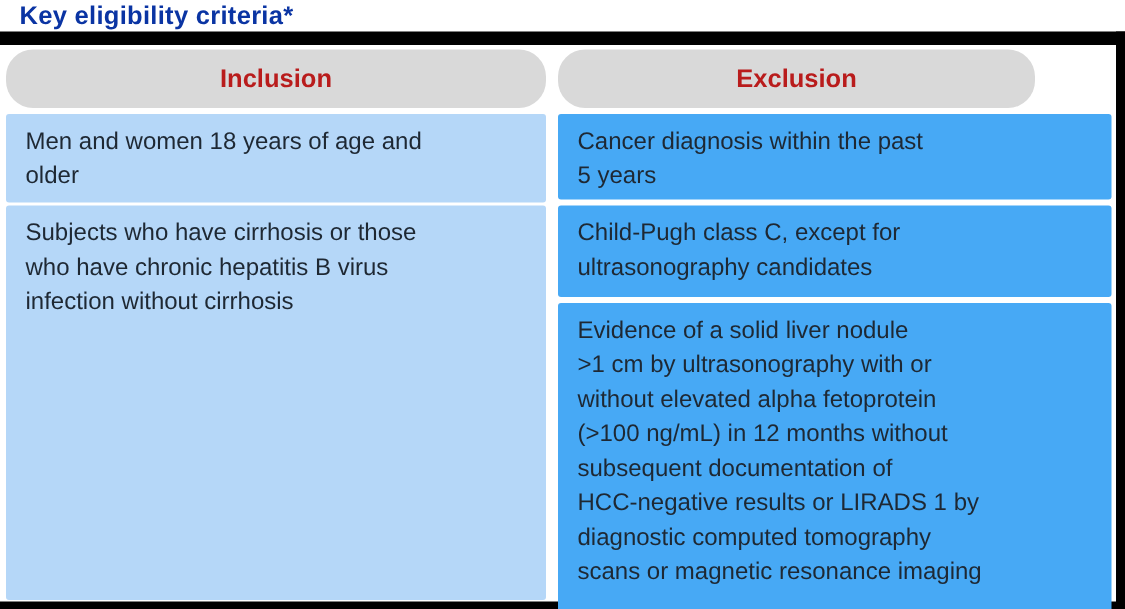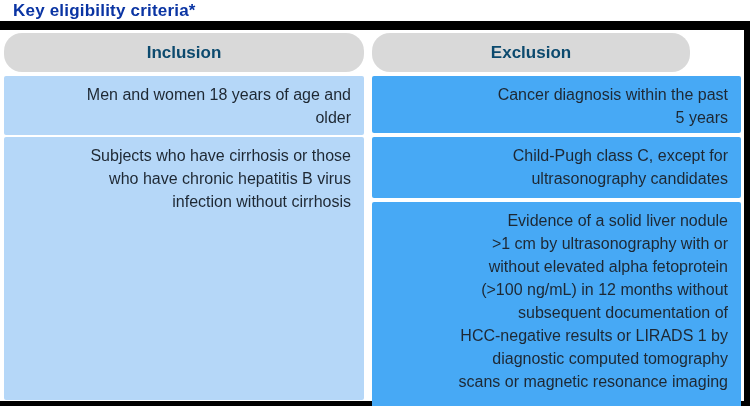--- a/index.html
+++ b/index.html
@@ -3,21 +3,21 @@
 <meta charset="utf-8">
 <style>
   :root {
     --color-title: #0a34a3;
     --color-header_bg: #d9d9d9;
     --color-inclusion_bg: #b5d7f8;
     --color-exclusion_bg: #47a9f5;
     --color-frame: #000000;
     --color-text: #1e2833;
   }
-  * { margin: 0; padding: 0; box-sizing: border-box; text-align: right; }
+  * { margin: 0; padding: 0; box-sizing: border-box; }
   html, body { background: #ffffff; }
   body {
     font-family: "Liberation Sans", "DejaVu Sans", sans-serif;
     width: 750px; height: 406px; overflow: hidden;
   }
   .page { position: relative; width: 750px; height: 406px; background: #ffffff; }
 
   .page-title {
     position: absolute; left: 13px; top: 1px;
     font-size: 17px; font-weight: 800; letter-spacing: 0.2px;
@@ -39,21 +39,21 @@
     border-radius: 2px;
     color: var(--color-text);
     font-size: 16px;
     line-height: 23px;
     padding: 7px 13px;
     white-space: pre-line;
   }
   .cell.header {
     background: var(--color-header_bg);
     display: flex; align-items: center; justify-content: center;
-    font-weight: 700; font-size: 17px; color: #0c4a6e;
+    font-weight: 700; font-size: 17px; color: #b91c1c;
     padding: 12px; white-space: normal; border-radius: 18px;
   }
   .cell.inclusion { background: var(--color-inclusion_bg); }
   .cell.exclusion { background: var(--color-exclusion_bg); }
 
   .hdr-incl { left: 4px;   top: 33px;  width: 360px; height: 39px; }
   .hdr-excl { left: 372px; top: 33px;  width: 318px; height: 39px; }
   .incl-1   { left: 4px;   top: 76px;  width: 360px; height: 59px; }
   .incl-2   { left: 4px;   top: 137px; width: 360px; height: 263px; }
   .excl-1   { left: 372px; top: 76px;  width: 369px; height: 57px; }

